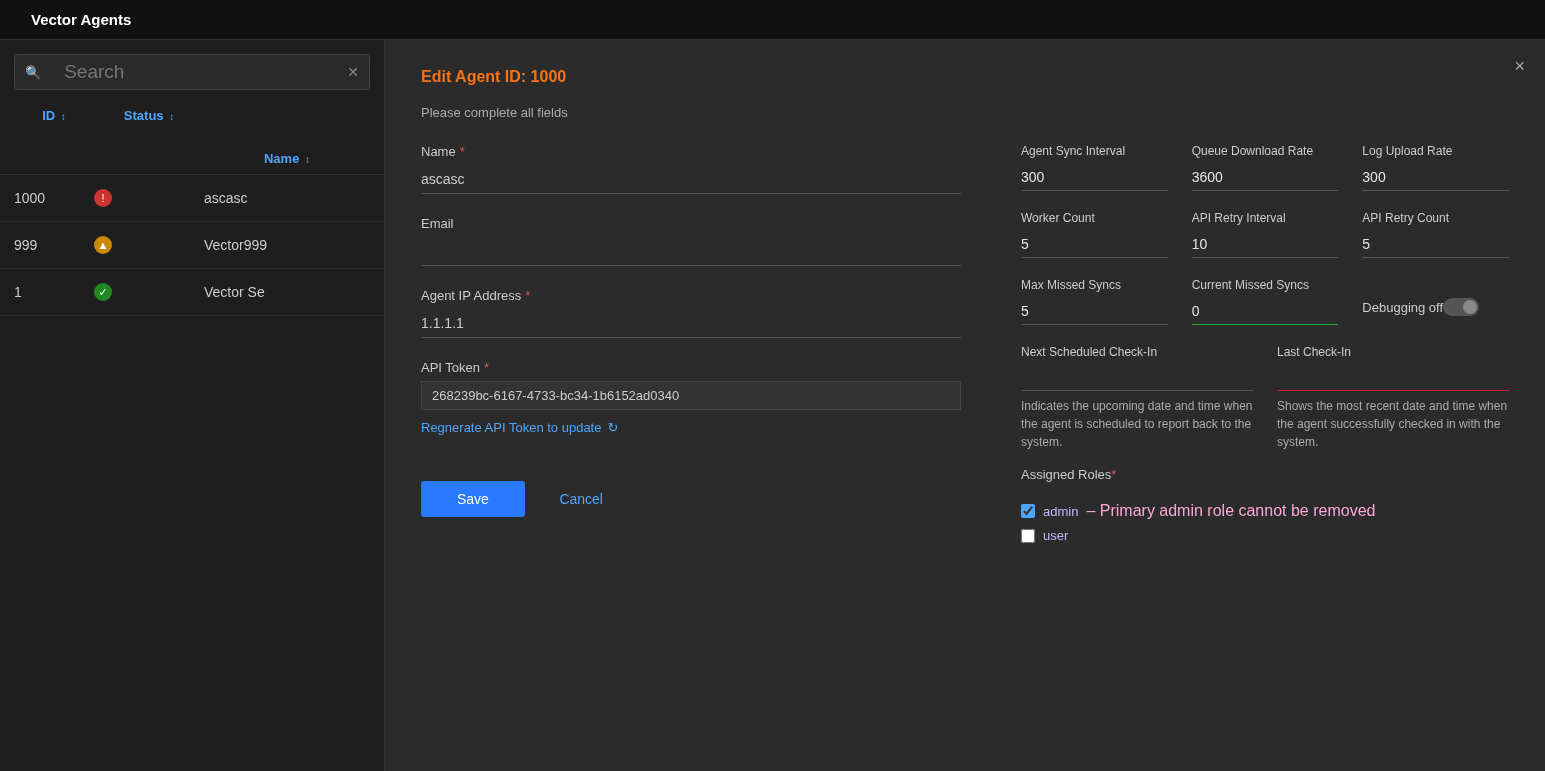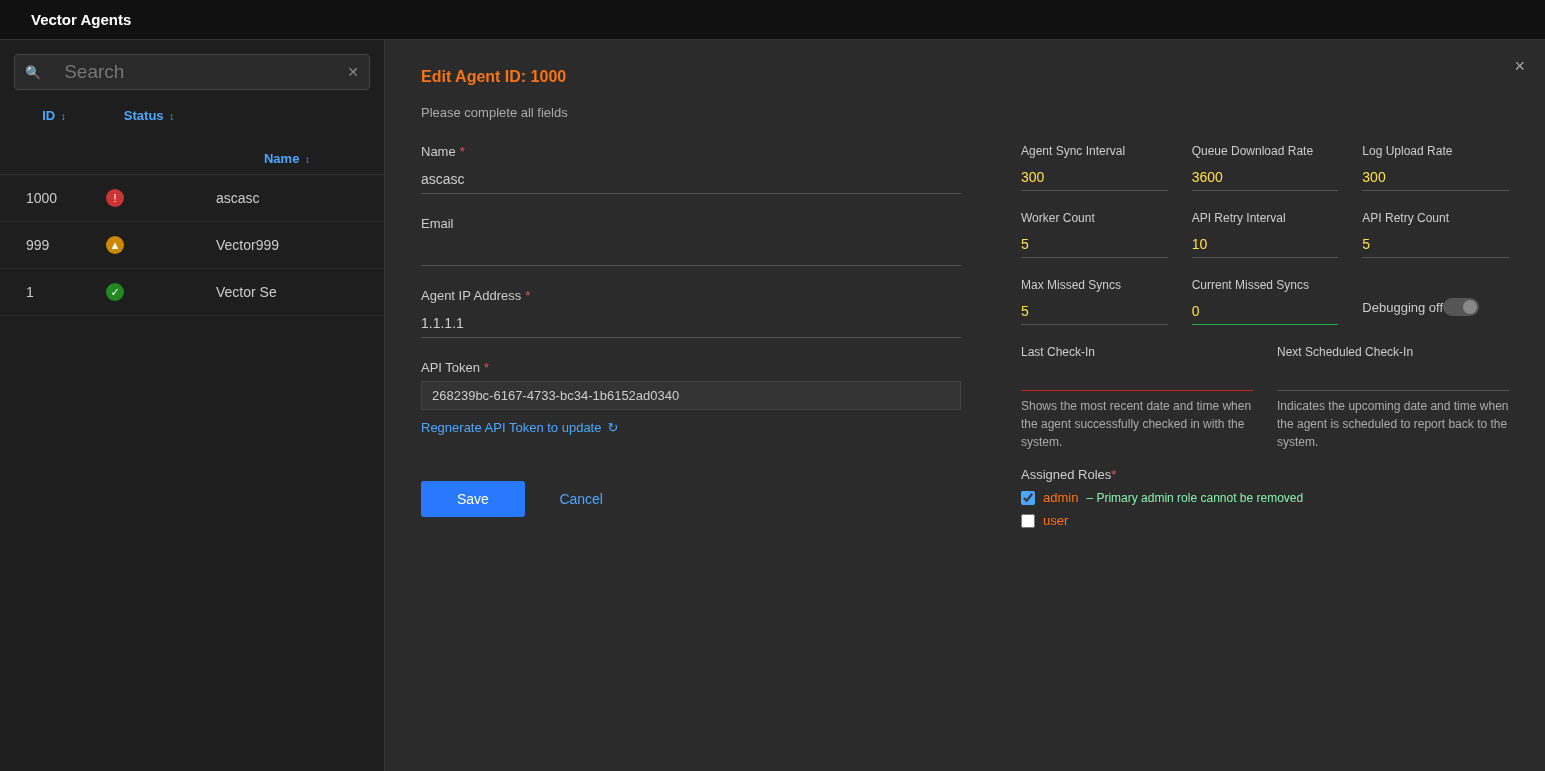--- a/index.html
+++ b/index.html
@@ -80,21 +80,21 @@
       font-weight: bold;
       cursor: pointer;
     }
     .th-id { width: 80px; }
     .th-status { width: 110px; }
     .th-name { flex: 1; margin-top: 43px; }
 
     .table-row {
       display: flex;
       align-items: center;
-      padding: 14px 26px;
+      padding: 14px 14px;
       border-bottom: 1px solid #2a2a2a;
       cursor: pointer;
     }
     .td-id { width: 80px; color: #ccc; font-size: 14px; }
     .td-status { width: 110px; display: flex; align-items: center; }
     .td-name { flex: 1; color: #ccc; font-size: 14px; }
 
     .status-dot {
       width: 18px;
       height: 18px;
@@ -242,21 +242,21 @@
       font-size: 12px;
       color: #ccc;
       margin-bottom: 6px;
     }
 
     .r-field-input {
       width: 100%;
       background: transparent;
       border: none;
       border-bottom: 1px solid #555;
-      color: #fde047;
+      color: #e5e5e5;
       font-size: 14px;
       padding: 5px 0;
       outline: none;
     }
 
     .r-field-input-green {
       border-bottom-color: #22aa44;
     }
 
     .debug-label {
@@ -316,47 +316,47 @@
       line-height: 1.5;
     }
 
     .assigned-roles-section {
       margin-top: 12px;
     }
 
     .roles-label {
       font-size: 13px;
       color: #ccc;
-      margin-bottom: 8px;
+      margin-bottom: 20px;
       display: flex;
       align-items: center;
     }
 
     .role-row {
       display: flex;
       align-items: center;
       gap: 8px;
       margin-bottom: 8px;
     }
 
     .role-checkbox {
       width: 14px;
       height: 14px;
       cursor: pointer;
       accent-color: #4da6ff;
     }
 
     .role-name {
       font-size: 13px;
-      color: #f97316;
+      color: #c4b5fd;
     }
 
     .role-note {
-      font-size: 12px;
-      color: #86efac;
+      font-size: 16px;
+      color: #f9a8d4;
     }
 
     .sort-icon {
       font-size: 10px;
       margin-left: 2px;
     }
   </style>
 </head>
 <body>
 
@@ -498,28 +498,28 @@
           <div style="flex:1; display:flex; align-items:center; padding-top:20px;">
             <span class="debug-label">Debugging off</span>
             <div class="toggle">
               <div class="toggle-knob"></div>
             </div>
           </div>
         </div>
 
         <div class="next-checkin-section">
           <div>
+            <div class="checkin-label">Next Scheduled Check-In</div>
+            <input class="checkin-input" type="text" style="">
+            <div class="checkin-desc">Indicates the upcoming date and time when the agent is scheduled to report back to the system.</div>
+          </div>
+          <div>
             <div class="checkin-label">Last Check-In</div>
             <input class="checkin-input checkin-input-red" type="text" style="">
             <div class="checkin-desc">Shows the most recent date and time when the agent successfully checked in with the system.</div>
-          </div>
-          <div>
-            <div class="checkin-label">Next Scheduled Check-In</div>
-            <input class="checkin-input" type="text" style="">
-            <div class="checkin-desc">Indicates the upcoming date and time when the agent is scheduled to report back to the system.</div>
           </div>
         </div>
 
         <div class="assigned-roles-section">
           <div class="roles-label">
             <span>Assigned Roles</span>
             <span class="required">*</span>
           </div>
           <div class="role-row">
             <input type="checkbox" class="role-checkbox" checked="" style="">

